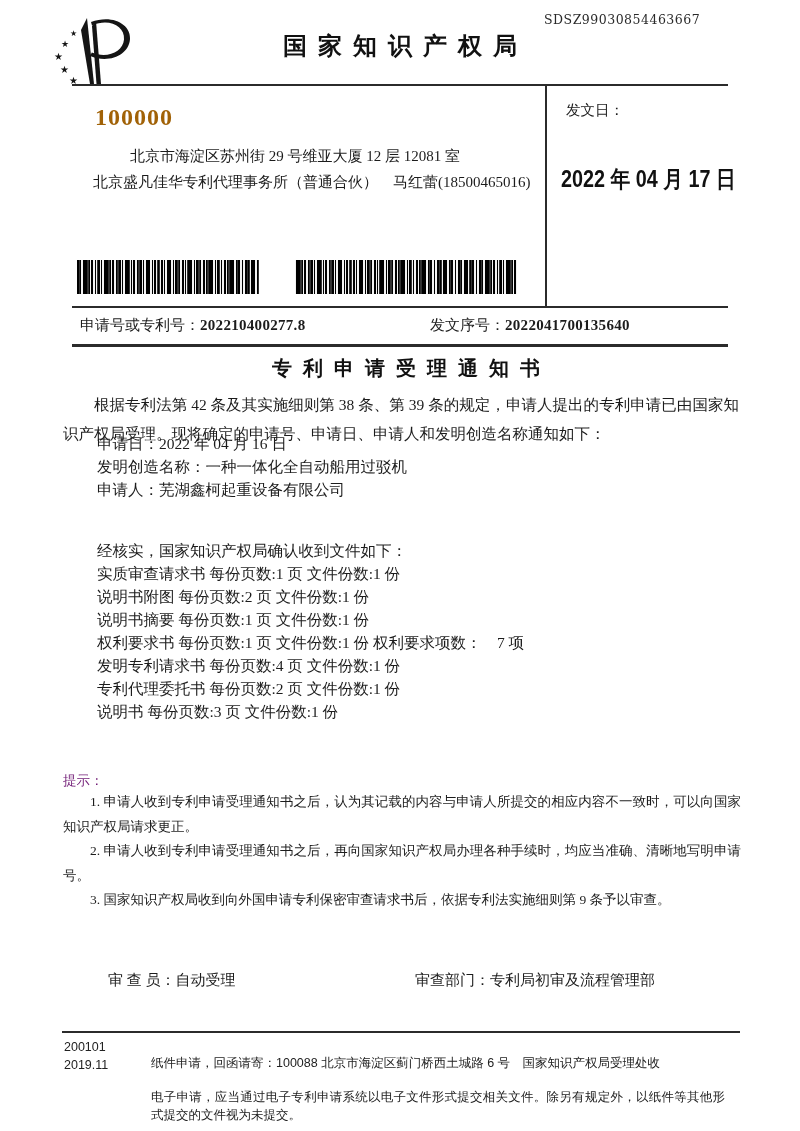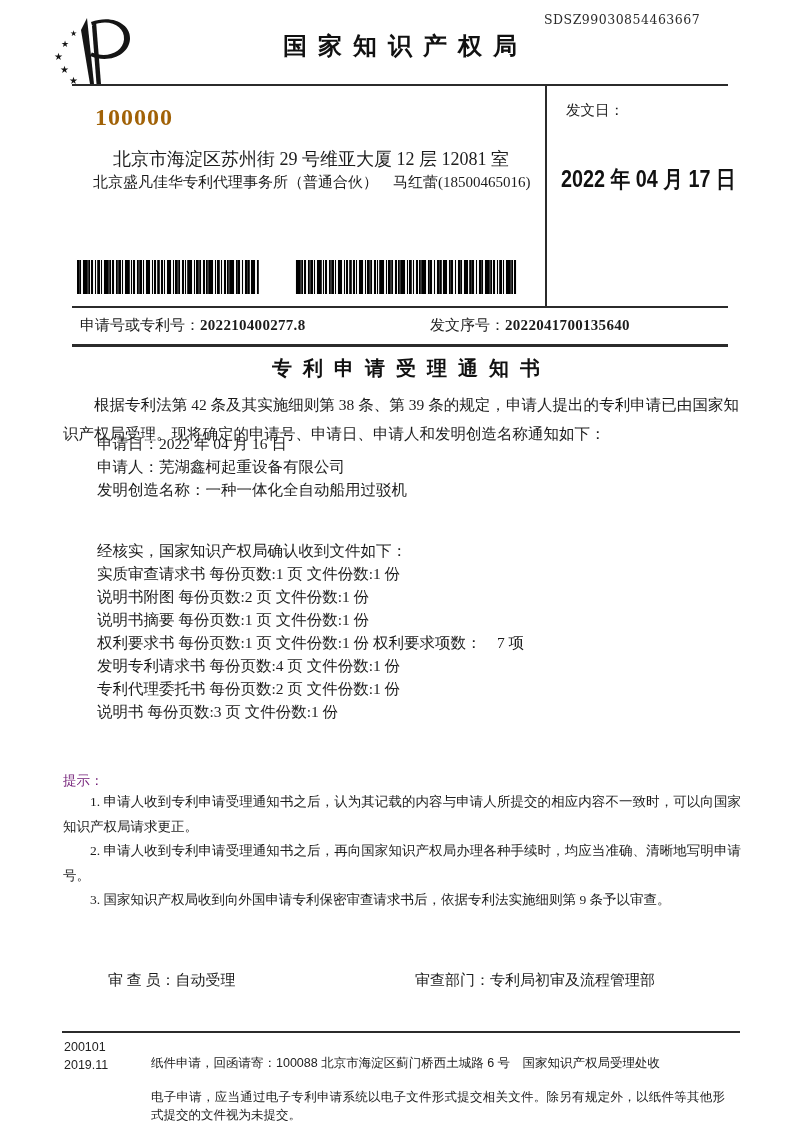--- a/index.html
+++ b/index.html
@@ -34,21 +34,21 @@
   .rule-mid   { left:72px; top:306px; width:656px; height:2px; }
   .rule-low   { left:72px; top:344px; width:656px; height:2.5px; }
   .vdivider   { left:545px; top:84px; width:2px;  height:224px; }
   .footer-rule{ left:62px; top:1031px; width:678px; height:2px; }
 
   
   .postcode {
     position:absolute; left:95px; top:104px;
     font-size:24px; font-weight:700; letter-spacing:1px; color:#a16207;
   }
-  .addr1 { position:absolute; left:113px; top:147px; font-size:18px; color:#1c1c1c; }
+  .addr1 { position:absolute; left:130px; top:147px; font-size:15px; color:#1c1c1c; }
   .addr2 { position:absolute; left:93px;  top:173px; font-size:15px; color:#1c1c1c; }
 
   
   .dispatch-label {
     position:absolute; left:566px; top:101px; font-size:14.5px; color:#1c1c1c;
   }
   .dispatch-date {
     position:absolute; left:561px; top:164px;
     font-size:23px; font-weight:700; color:#111;
     white-space:nowrap;
@@ -159,22 +159,22 @@
     <div class="ref-seq">
       <span>发文序号：</span><b>2022041700135640</b>
     </div>
   </div>
 
   <div class="notice-title">专利申请受理通知书</div>
   <div class="notice-intro">根据专利法第 42 条及其实施细则第 38 条、第 39 条的规定，申请人提出的专利申请已由国家知识产权局受理。现将确定的申请号、申请日、申请人和发明创造名称通知如下：</div>
 
   <div class="fields">
     <div>申请日：2022 年 04 月 16 日</div>
+    <div>发明创造名称：一种一体化全自动船用过驳机</div>
     <div>申请人：芜湖鑫柯起重设备有限公司</div>
-    <div>发明创造名称：一种一体化全自动船用过驳机</div>
   </div>
 
   <div class="received">
     <div>经核实，国家知识产权局确认收到文件如下：</div>
     <div>实质审查请求书 每份页数:1 页  文件份数:1 份</div>
     <div>说明书附图 每份页数:2 页  文件份数:1 份</div>
     <div>说明书摘要 每份页数:1 页  文件份数:1 份</div>
     <div>权利要求书 每份页数:1 页  文件份数:1 份  权利要求项数：　7 项</div>
     <div>发明专利请求书 每份页数:4 页  文件份数:1 份</div>
     <div>专利代理委托书 每份页数:2 页  文件份数:1 份</div>

